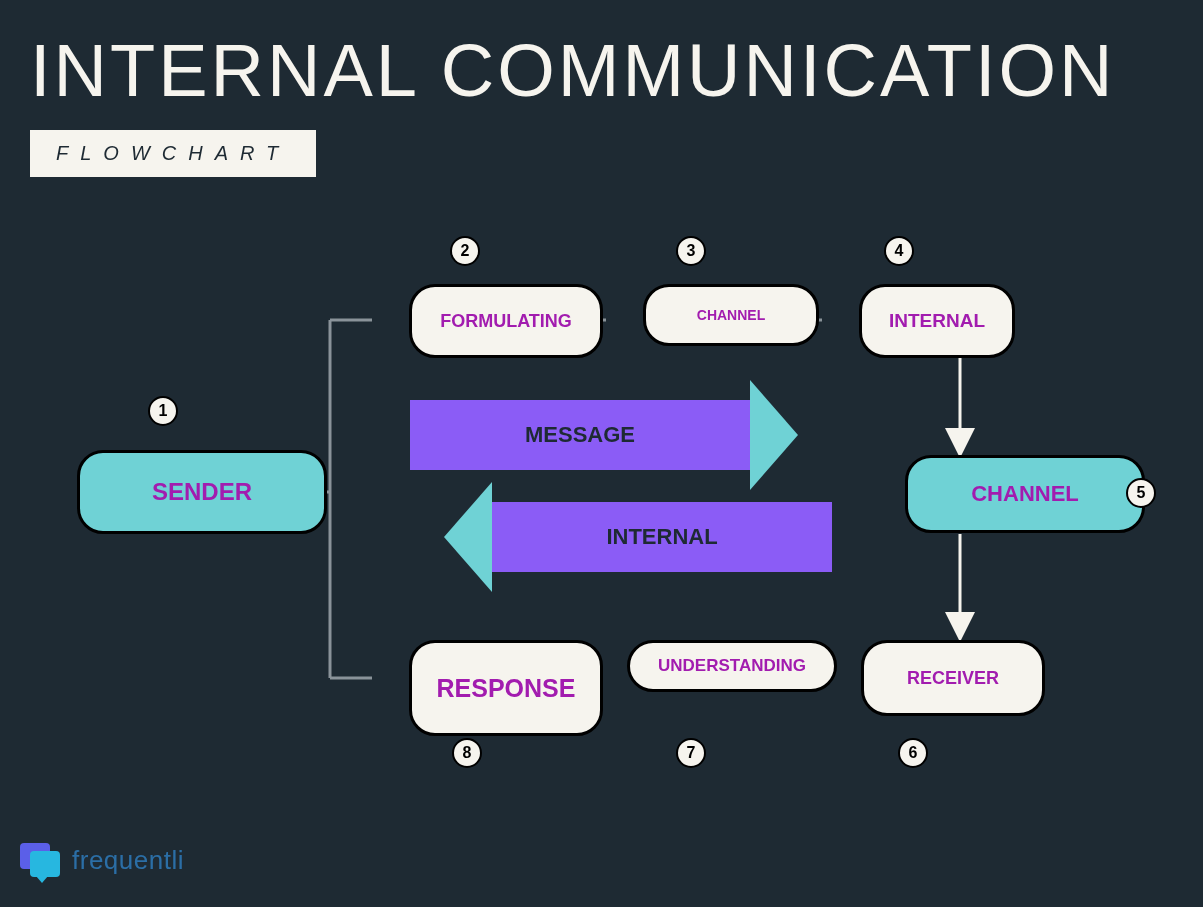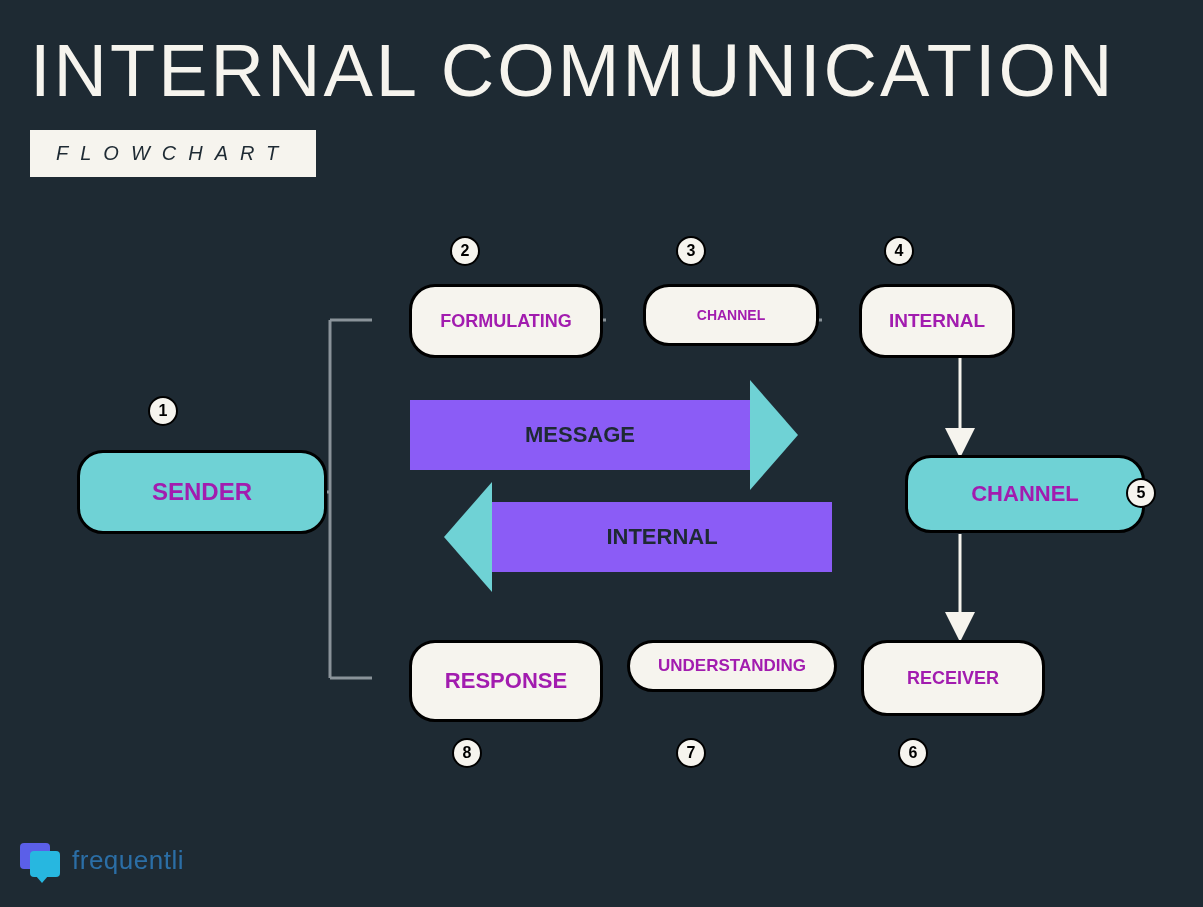--- a/index.html
+++ b/index.html
@@ -177,21 +177,21 @@
 <div class="node white" style="left:824px;top:640px;width:184px;height:76px;font-size:18px">
   <span>RECEIVER</span>
 </div>
 <div class="badge" style="left:898px;top:738px">6</div>
 
 <div class="node white" style="left:590px;top:640px;width:210px;height:52px;font-size:17px">
   <span>UNDERSTANDING</span>
 </div>
 <div class="badge" style="left:676px;top:738px">7</div>
 
-<div class="node white" style="left:372px;top:640px;width:194px;height:82px;font-size:22px">
+<div class="node white" style="left:372px;top:640px;width:194px;height:96px;font-size:25px">
   <span>RESPONSE</span>
 </div>
 <div class="badge" style="left:452px;top:738px">8</div>
 
 <div class="big-arrow right" style="left:410px;top:400px;width:340px">
   <span>MESSAGE</span>
 </div>
 
 <div class="big-arrow left" style="left:492px;top:502px;width:340px">
   <span>INTERNAL</span>

